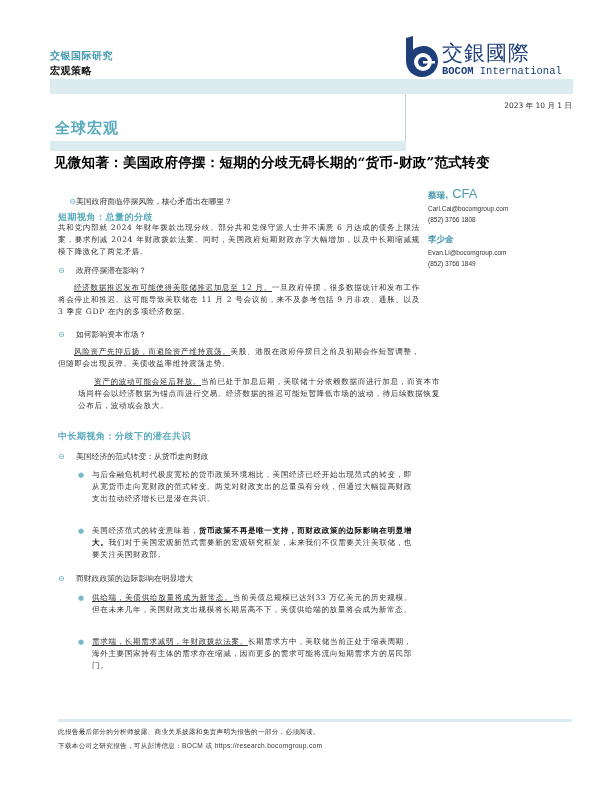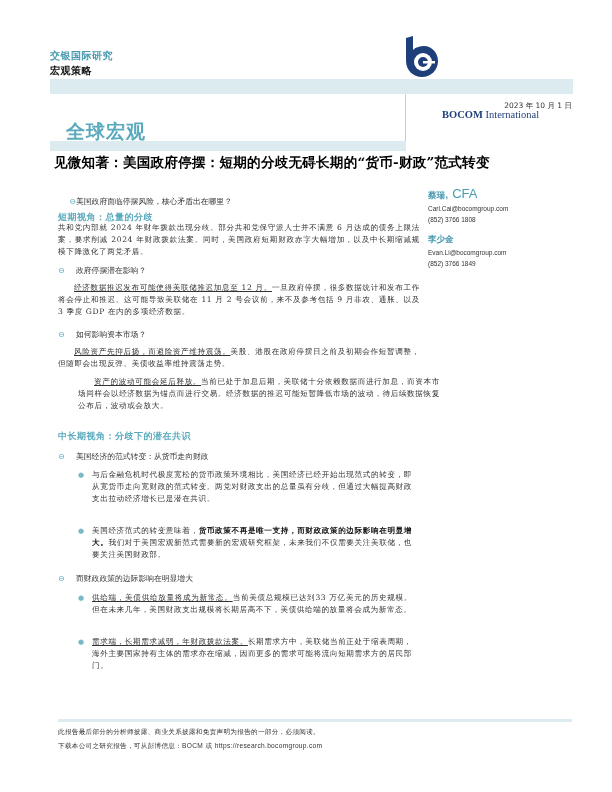--- a/index.html
+++ b/index.html
@@ -5,28 +5,28 @@
   * { margin: 0; padding: 0; box-sizing: border-box; }
   html, body { width: 612px; height: 792px; background: #ffffff; }
   body { position: relative; font-family: "DejaVu Serif", "Liberation Serif", serif; color: #222; overflow: hidden; }
 
   .hdr-org { position: absolute; left: 50px; top: 49px; font-size: 10px; font-weight: bold; color: #4a9bb0; letter-spacing: 0.5px; }
   .hdr-cat { position: absolute; left: 50px; top: 64px; font-size: 10px; font-weight: bold; color: #111; letter-spacing: 0.5px; }
 
   .logo { position: absolute; left: 400px; top: 36px; width: 175px; height: 45px; }
   .logo-mark { position: absolute; left: 0; top: 0; width: 40px; height: 42px; }
   .logo-cn { position: absolute; left: 42px; top: 3px; font-family: "DejaVu Sans", sans-serif; font-size: 21px; color: #1f3f7a; letter-spacing: 1px; }
-  .logo-en { position: absolute; left: 42px; top: 29px; font-family: Liberation Serif, serif; font-size: 10.5px; color: #1f3f7a; font-weight: bold; white-space: nowrap; margin-top: 44px; }
+  .logo-en { position: absolute; left: 42px; top: 29px; font-family: Liberation Mono, monospace; font-size: 10.5px; color: #1f3f7a; font-weight: bold; white-space: nowrap; }
   .logo-en .thin { font-weight: normal; }
 
   .band-top { position: absolute; left: 50px; top: 79px; width: 523px; height: 15px; background: #dcebef; }
   .vline { position: absolute; left: 405px; top: 94px; width: 1px; height: 50px; background: #b8d3dc; }
   .date { position: absolute; right: 40px; top: 101px; font-size: 7.5px; color: #333; font-family: "DejaVu Sans", sans-serif; }
 
-  .section-title { position: absolute; left: 66px; top: 119px; font-size: 19px; font-weight: bold; color: #5aaabd; letter-spacing: 1px; }
+  .section-title { position: absolute; left: 55px; top: 119px; font-size: 15px; font-weight: bold; color: #5aaabd; letter-spacing: 1px; }
   .band-mid { position: absolute; left: 50px; top: 141px; width: 356px; height: 10px; background: #dcebef; }
 
   .main-title { position: absolute; left: 54px; top: 154px; font-size: 13.6px; font-weight: bold; color: #000; white-space: nowrap; letter-spacing: 0.2px; }
 
   .main { position: absolute; left: 58px; width: 362px; font-size: 7.6px; line-height: 12px; color: #333; }
   .sub-h { position: absolute; left: 58px; font-size: 9px; font-weight: bold; color: #5aaabd; letter-spacing: 0.5px; }
 
   .q { position: absolute; left: 58px; font-size: 7.8px; color: #333; white-space: nowrap; }
   .q .bullet { color: #5aaabd; display: inline-block; width: 18px; font-family: "DejaVu Sans", sans-serif; font-size: 8px; }
 
@@ -56,20 +56,21 @@
 <div class="hdr-org">交银国际研究</div>
 <div class="hdr-cat">宏观策略</div>
 
 <div class="logo">
   <svg class="logo-mark" viewBox="0 0 40 42">
     <path d="M6 2 L13 0 L13 14 C16 11 20 10 24 10 C32 10 38 17 38 25 C38 34 31 41 22 41 C13 41 6 34 6 25 Z" fill="#1f3f7a"></path>
     <circle cx="23" cy="26" r="9" fill="#ffffff"></circle>
     <circle cx="23" cy="26" r="5" fill="#1f3f7a"></circle>
     <rect x="23" y="25" width="12" height="2.5" fill="#ffffff"></rect>
   </svg>
+  <div class="logo-cn">交銀國際</div>
   <div class="logo-en"><span>BOCOM</span><span class="thin"> International</span></div>
 </div>
 
 <div class="band-top"></div>
 <div class="vline"></div>
 <div class="date">2023 年 10 月 1 日</div>
 
 <div class="section-title">全球宏观</div>
 <div class="band-mid"></div>
 

